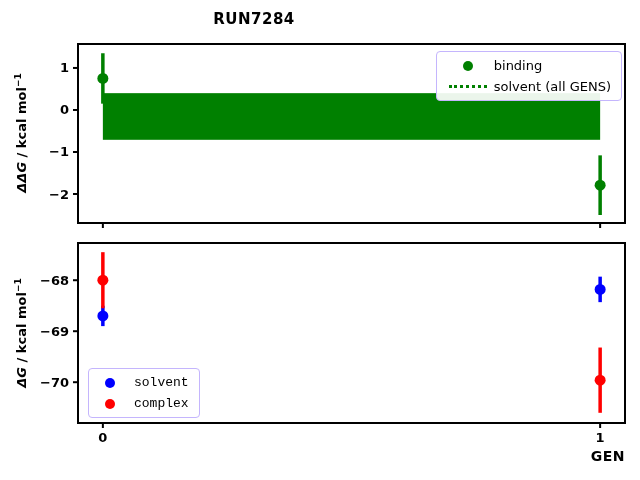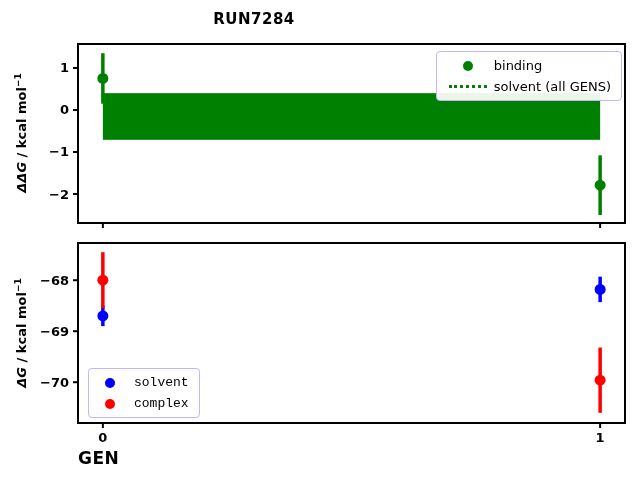--- a/index.html
+++ b/index.html
@@ -15,22 +15,22 @@
   }
   .ylabel{
     position:absolute;white-space:nowrap;font-size:13px;font-weight:bold;
     transform:translate(-50%,-50%) rotate(-90deg);
   }
   .ylabel .it{font-style:italic;}
   .ylabel sup{font-size:9px;}
   .ylabel-top{left:21px;top:133px;}
   .ylabel-bottom{left:21px;top:333px;}
   .xlabel{
-    position:absolute;left:78px;top:448px;width:547px;text-align:left;
-    font-size:17px;font-weight:bold;letter-spacing:0.5px;
+    position:absolute;left:78px;top:448px;width:547px;text-align:right;
+    font-size:14px;font-weight:bold;letter-spacing:0.5px;
   }
   .legend{
     position:absolute;background:rgba(255,255,255,0.92);
     border:1px solid #c4b5fd;border-radius:4px;
     padding:5px 10px 5px 5px;display:flex;flex-direction:column;gap:4px;
     font-size:13px;line-height:17px;
   }
   .legend-top{top:51px;right:18px;}
   .legend-bottom{left:88px;top:368px;font-family:Liberation Mono, monospace;}
   .legend-row{display:flex;align-items:center;}

